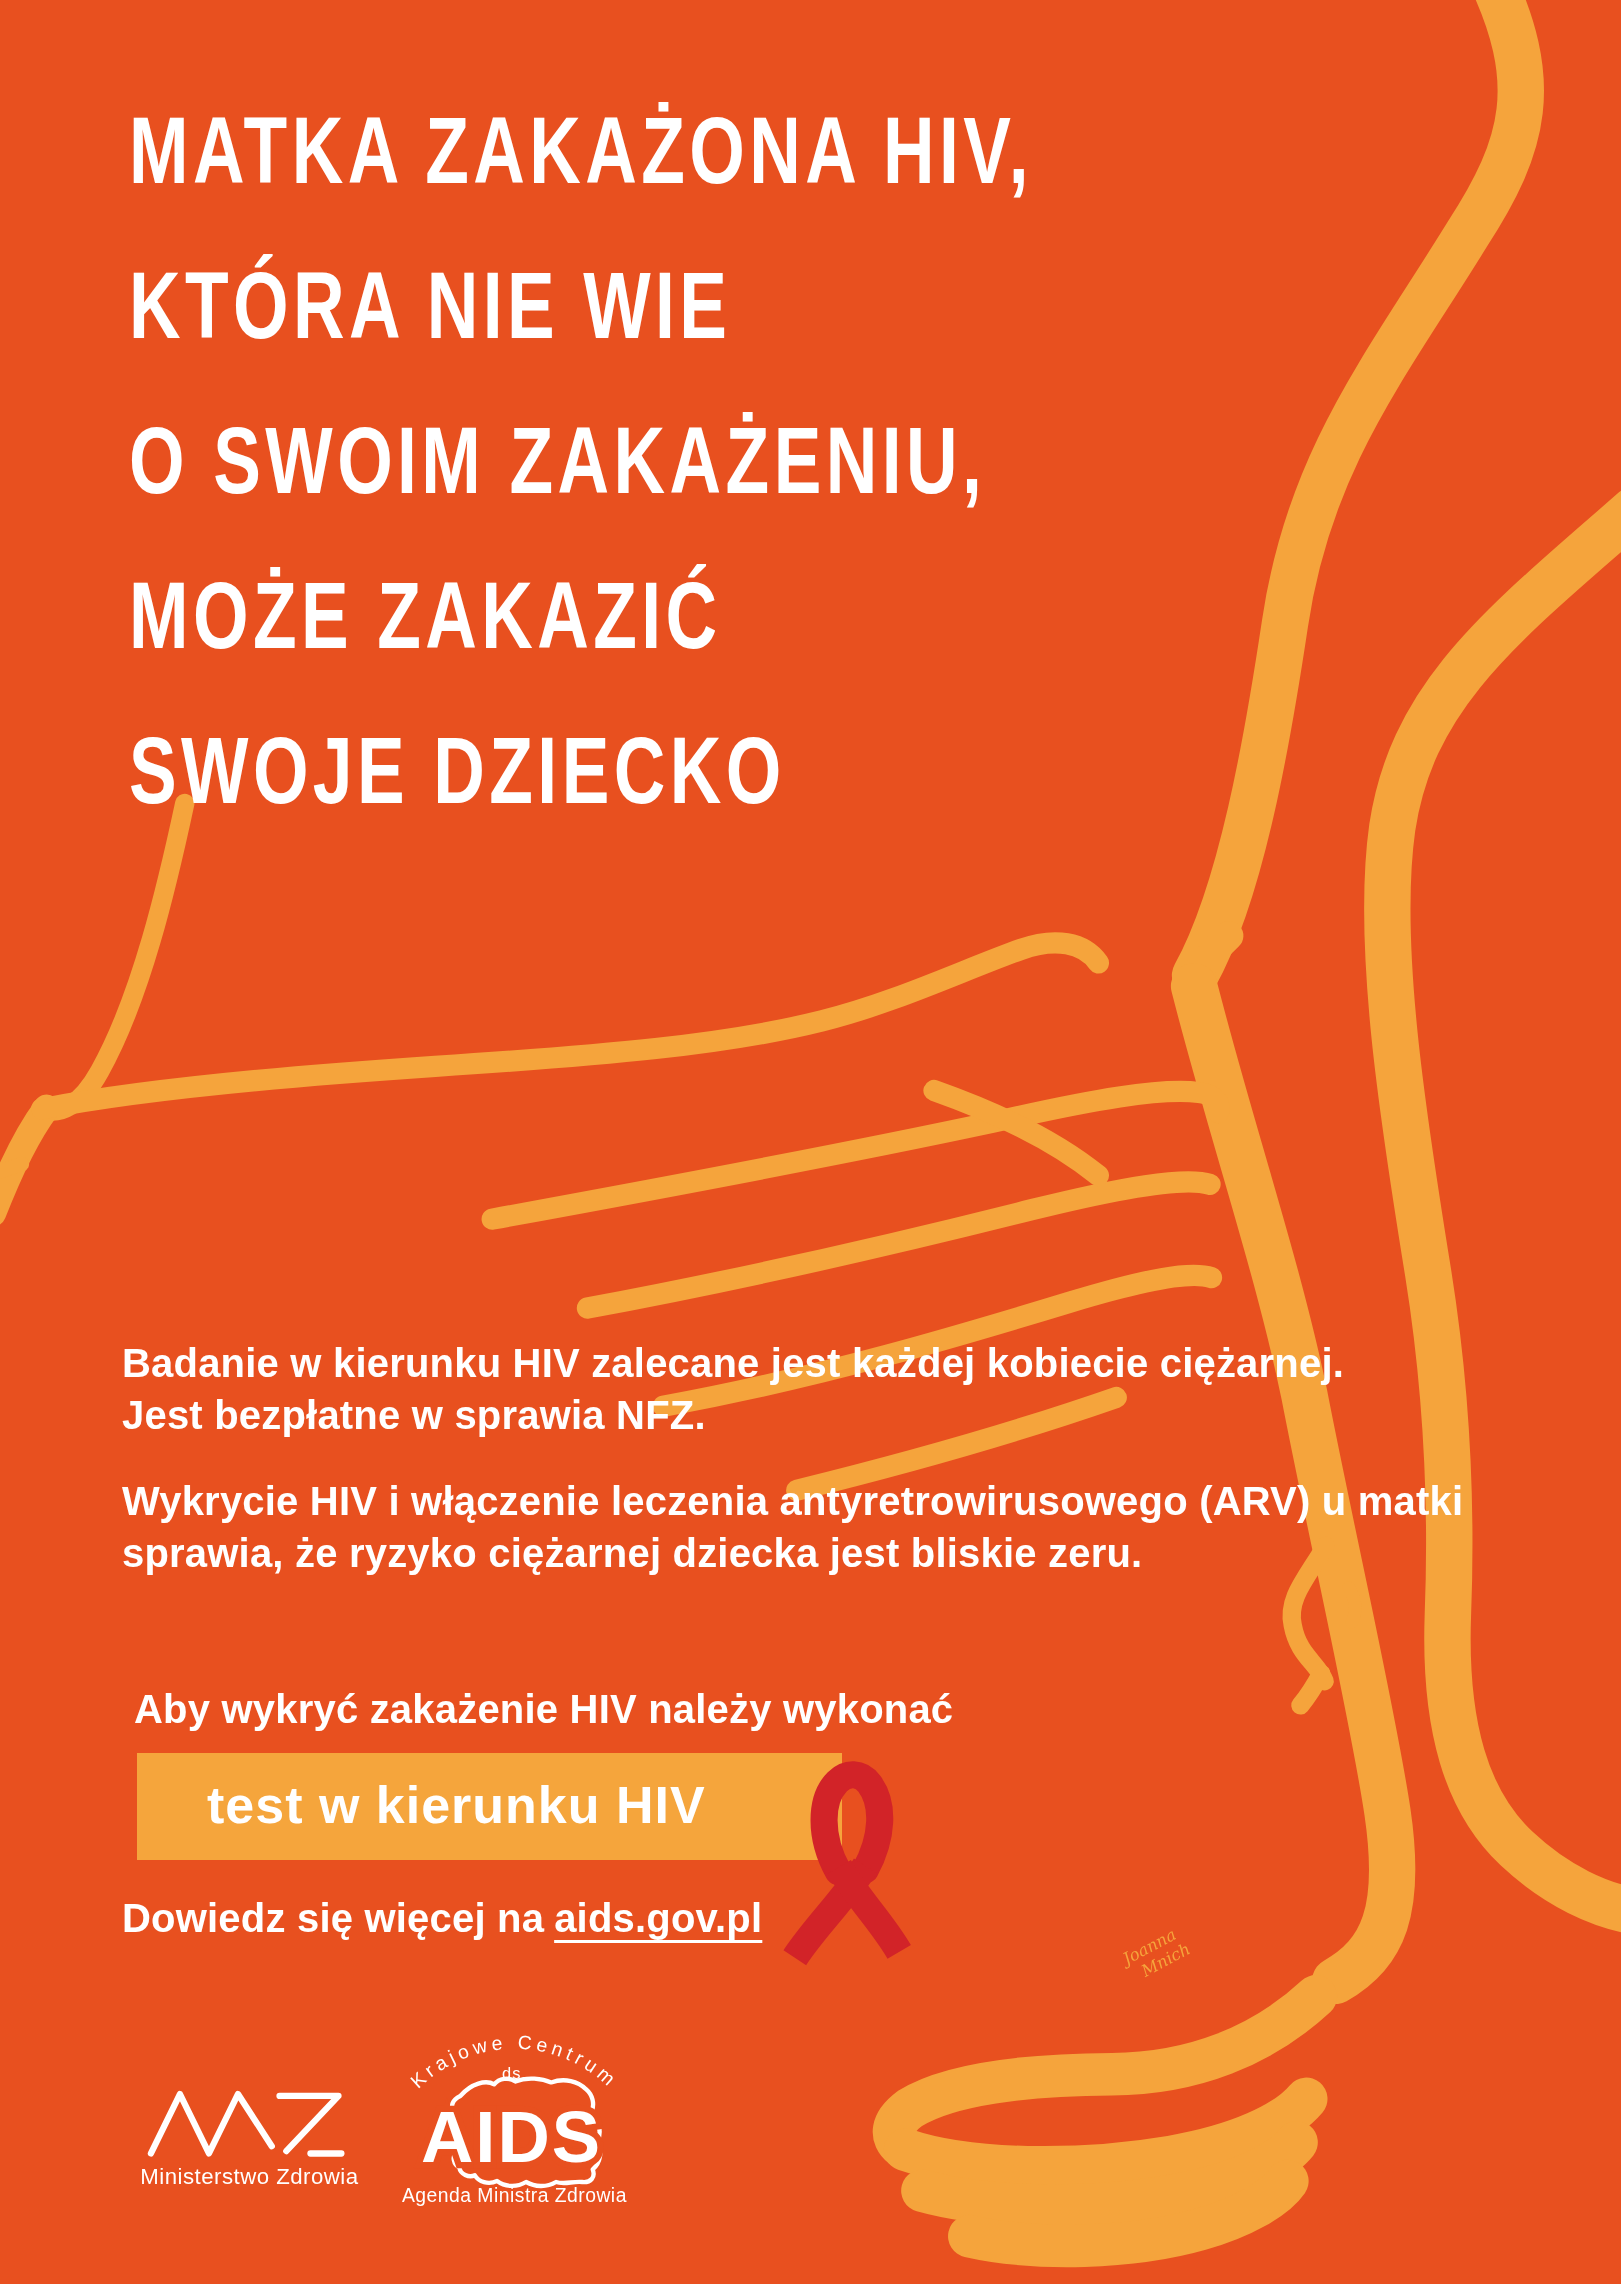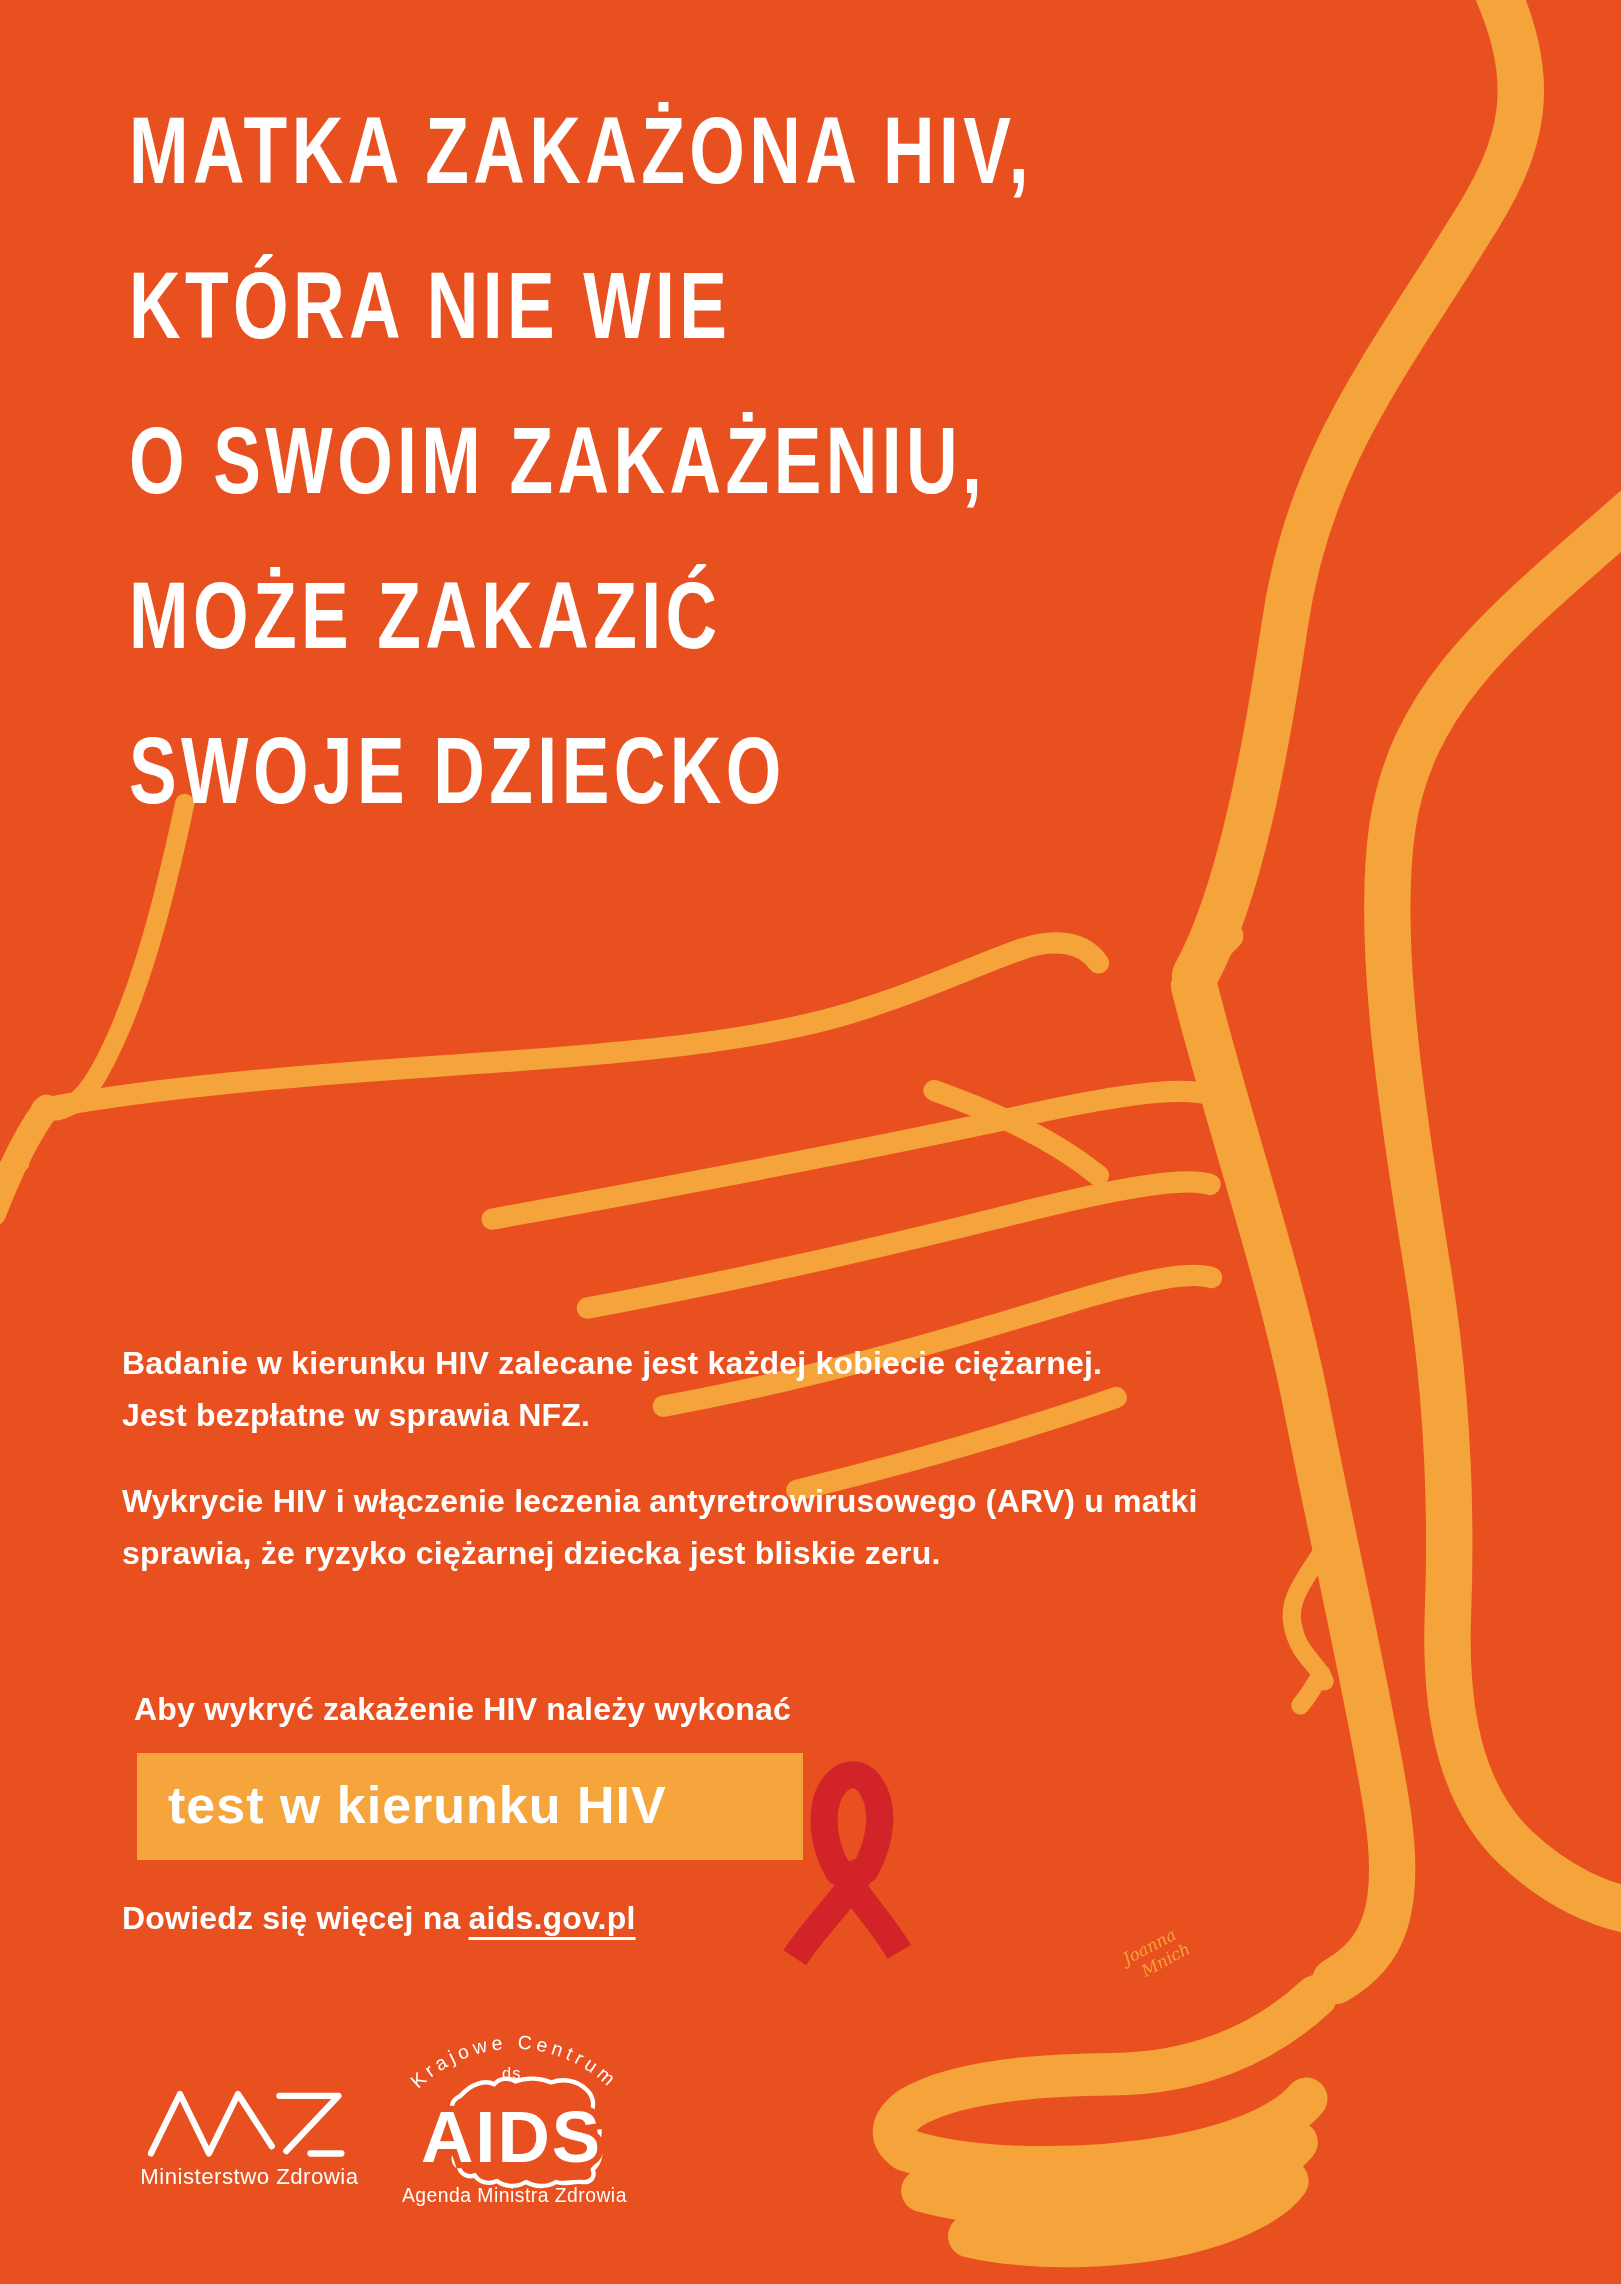--- a/index.html
+++ b/index.html
@@ -32,35 +32,36 @@
     height: 155px; line-height: 155px;
     font-size: 94px; font-weight: 700;
     letter-spacing: 5.8px;
     white-space: nowrap;
     transform: scaleX(0.76);
     transform-origin: left center;
   }
 
   .body-text {
     color: #FFFFFF;
-    font-size: 32px; font-weight: 700;
+    font-size: 40px; font-weight: 700;
     line-height: 52px; letter-spacing: 0.2px;
     white-space: nowrap;
     z-index: 2;
   }
   .para1 { left: 122px; top: 1337px; }
   .para2 { left: 122px; top: 1475px; }
   .cta-lead { left: 122px; top: 1683px; margin-left: 12px; }
   .more-info { left: 122px; top: 1892px; text-align: right; }
 
   .cta-box {
     left: 137px; top: 1753px;
     width: 666px; height: 107px;
     background: #F5A53C;
     z-index: 3;
+    padding-left: 39px;
   }
   .cta-box-label {
     display: block;
     padding-left: 31px;
     line-height: 104px;
     font-size: 52px; font-weight: 700;
     letter-spacing: 1px;
     color: #FFFFFF;
     white-space: nowrap;
   }

